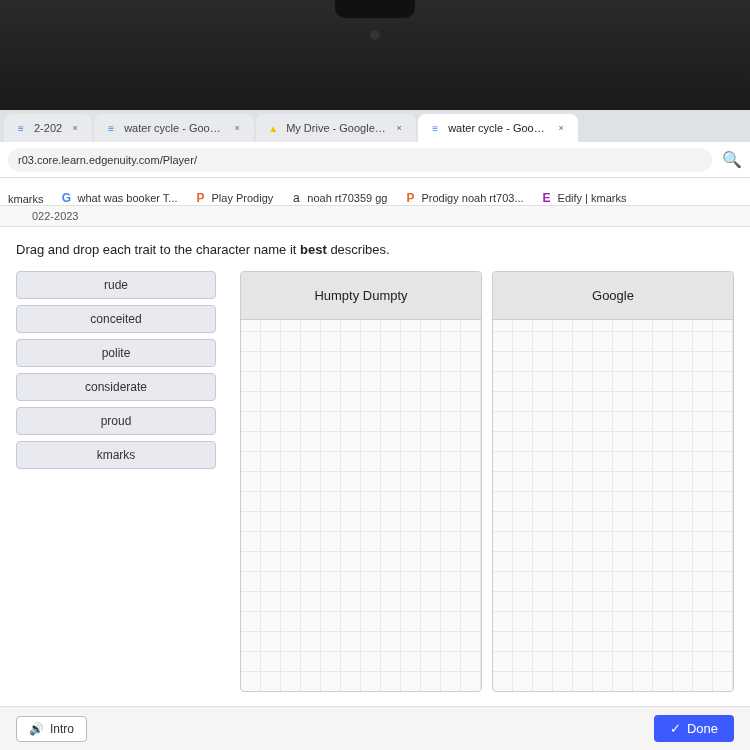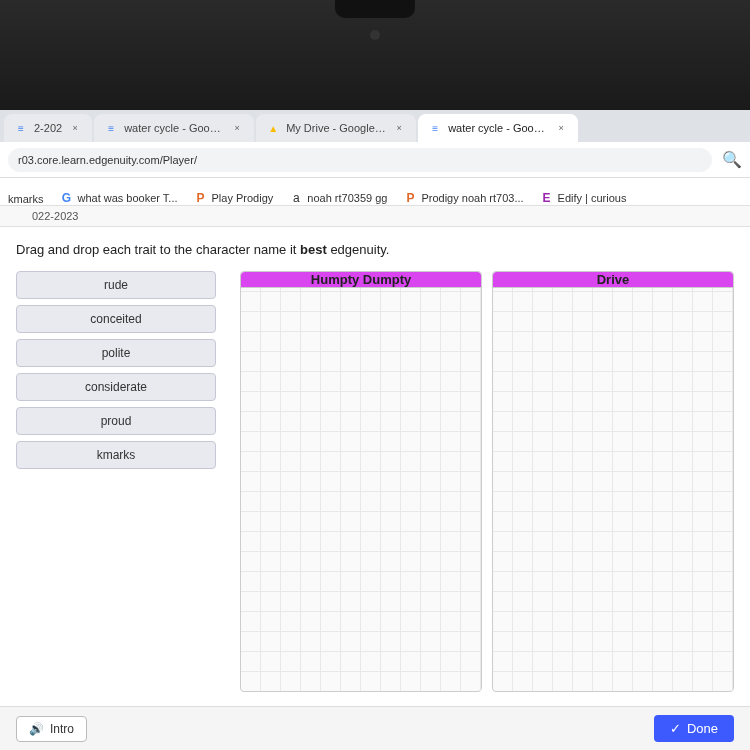--- a/index.html
+++ b/index.html
@@ -234,26 +234,26 @@
     }
     .drop-zone {
       flex: 1;
       border: 1px solid #ccc;
       border-radius: 4px;
       background: #fafafa;
       display: flex;
       flex-direction: column;
     }
     .drop-zone-header {
-      background: #d946ef;
+      background: #e5e5e5;
       border-bottom: 1px solid #ccc;
-      padding: 0;
+      padding: 16px;
       text-align: center;
       font-size: 13px;
-      font-weight: bold;
+      font-weight: normal;
       color: #222;
       border-radius: 4px 4px 0 0;
     }
     .drop-zone-body {
       flex: 1;
       background: repeating-linear-gradient(
         0deg,
         transparent,
         transparent 19px,
         #e8e8e8 19px,
@@ -359,52 +359,52 @@
     <div class="bookmark-item">
       <span class="bookmark-icon" style="font-size:12px;">a</span>
       <span>noah rt70359 gg</span>
     </div>
     <div class="bookmark-item">
       <span class="bookmark-icon" style="color:#e06b2a; font-weight:bold; font-size:12px;">P</span>
       <span>Prodigy noah rt703...</span>
     </div>
     <div class="bookmark-item">
       <span class="bookmark-icon" style="color:#9c27b0; font-weight:bold; font-size:12px;">E</span>
-      <span>Edify | curious</span>
+      <span>Edify | kmarks</span>
     </div>
   </div>
 
   <div class="page-content">
     <div class="year-label">022-2023</div>
 
     <div class="activity-area">
       <div class="instructions">
         <span>Drag and drop each trait to the character name it</span>
         <strong>best</strong>
-        <span>edgenuity.</span>
+        <span>describes.</span>
       </div>
 
       <div class="drag-drop-container">
 
         <div class="traits-column">
           <div class="trait-item" draggable="true">rude</div>
           <div class="trait-item" draggable="true">conceited</div>
           <div class="trait-item" draggable="true">polite</div>
           <div class="trait-item" draggable="true">considerate</div>
           <div class="trait-item" draggable="true">proud</div>
           <div class="trait-item" draggable="true">kmarks</div>
         </div>
 
         <div class="drop-zones">
           <div class="drop-zone">
             <div class="drop-zone-header">Humpty Dumpty</div>
             <div class="drop-zone-body"></div>
           </div>
           <div class="drop-zone">
-            <div class="drop-zone-header">Drive</div>
+            <div class="drop-zone-header">Google</div>
             <div class="drop-zone-body"></div>
           </div>
         </div>
 
       </div>
     </div>
 
     <div class="bottom-bar">
       <button class="intro-btn">
         <span>🔊</span>

